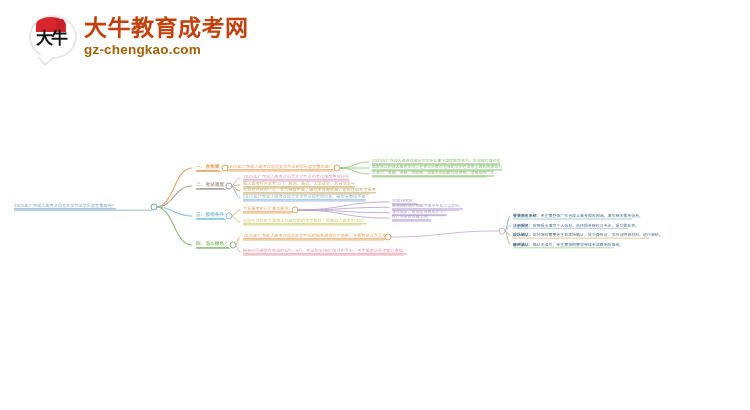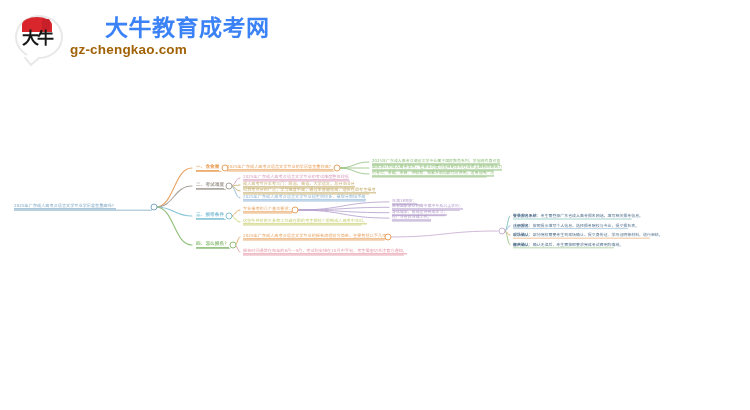--- a/index.html
+++ b/index.html
@@ -3,21 +3,21 @@
 <meta charset="utf-8">
 <title>mindmap</title>
 <style>
   html,body{margin:0;padding:0;}
   body{
     width:750px;height:410px;background:#ffffff;overflow:hidden;
     font-family:"Liberation Sans","DejaVu Sans",sans-serif;
     position:relative;
   }
   
-  #logo{position:absolute;left:14px;top:8px;width:230px;height:58px;display:flex;align-items:center;gap:8px;}
+  #logo{position:absolute;left:28px;top:8px;width:230px;height:58px;display:flex;align-items:center;gap:8px;}
   #logo-mark{position:relative;width:48px;height:48px;flex:0 0 48px;}
   #logo-mark .bubble{
     position:absolute;left:1px;top:2px;width:44px;height:40px;
     border:2px solid #e8e8e8;border-radius:50%;background:#fff;
   }
   #logo-mark .bubble:after{
     content:"";position:absolute;left:9px;bottom:-7px;width:9px;height:9px;
     background:#fff;border-right:2px solid #e8e8e8;border-bottom:2px solid #e8e8e8;
     transform:rotate(50deg);
   }
@@ -29,23 +29,22 @@
   #logo-mark .reddot{position:absolute;left:28px;top:6px;width:8px;height:11px;background:#c8202a;border-radius:2px;}
   #logo-mark .cjk{
     position:absolute;left:0;top:10px;width:46px;height:30px;
     font-family:"DejaVu Sans","Liberation Sans",sans-serif;
     font-size:17px;font-weight:700;color:#171717;letter-spacing:-2px;
     display:flex;align-items:center;justify-content:center;line-height:1;
   }
   #logo-text{display:flex;flex-direction:column;justify-content:center;}
   #logo-title{
     font-family:"DejaVu Sans","Liberation Sans",sans-serif;
-    font-size:23px;font-weight:700;color:#3b82f6;letter-spacing:0.5px;line-height:1.15;
+    font-size:23px;font-weight:700;color:#c2410c;letter-spacing:0.5px;line-height:1.15;
     white-space:nowrap;
-    margin-left:35px;
   }
   #logo-sub{
     font-size:13.5px;font-weight:700;color:#a16207;letter-spacing:0.2px;line-height:1.25;
     white-space:nowrap;
   }
   
   #map{position:absolute;left:0;top:0;width:750px;height:410px;}
   #svg-links{position:absolute;left:0;top:0;width:750px;height:410px;pointer-events:none;}
   .node{
     position:absolute;white-space:nowrap;line-height:1.05;

